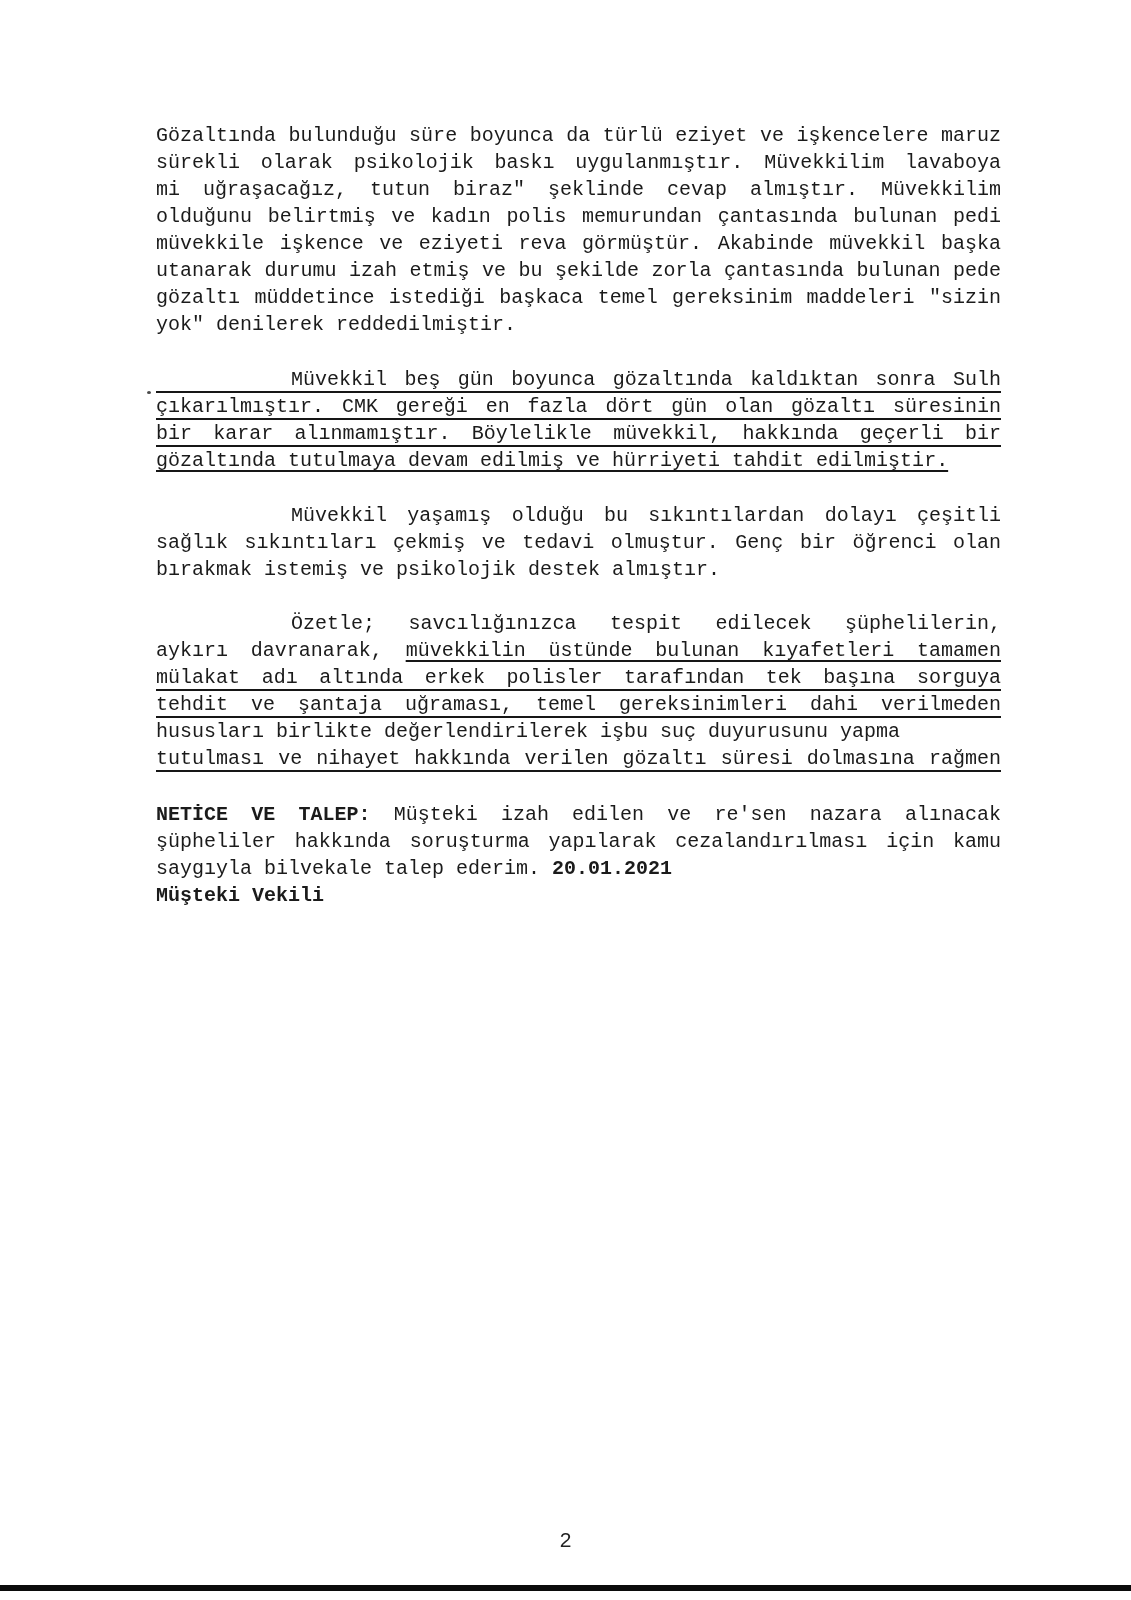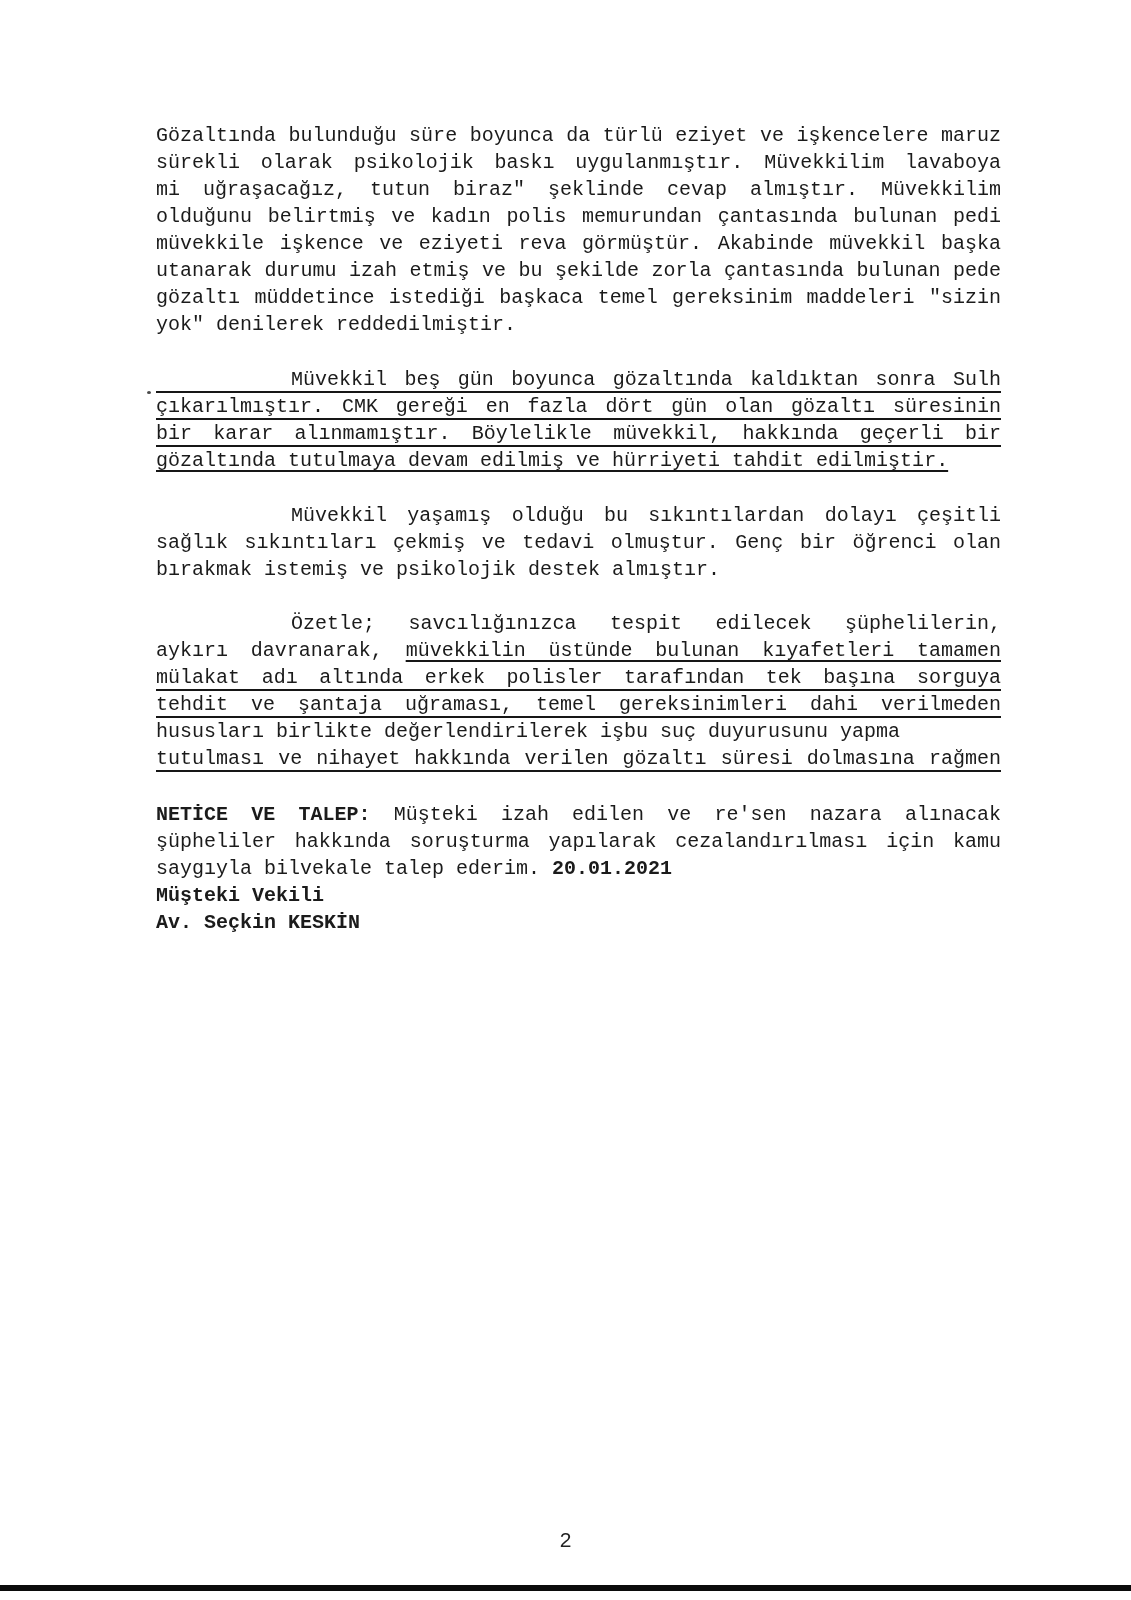--- a/index.html
+++ b/index.html
@@ -122,20 +122,19 @@
         <div class="line"><span class="">hususları birlikte değerlendirilerek işbu suç duyurusunu yapma zorunluluğu hasıl olmuştur.</span></div>
         <div class="line just ulfull"><span class="">tutulması ve nihayet hakkında verilen gözaltı süresi dolmasına rağmen gözaltında tutulması</span></div>
       </div>
     <div class="para mt29">
         <div class="line just"><span class="b">NETİCE VE TALEP: </span><span class="">Müşteki izah edilen ve re'sen nazara alınacak nedenlerden dolayı</span></div>
         <div class="line just"><span class="">şüpheliler hakkında soruşturma yapılarak cezalandırılması için kamu davası açılmasını</span></div>
         <div class="line"><span class="">saygıyla bilvekale talep ederim. </span><span class="b">20.01.2021</span></div>
       </div>
     <div class="signature">
       <div class="sig-line">Müşteki Vekili</div>
-      <div class="sig-line">Av. Seçkin KESKİN</div>
     </div>
   </div>
 
   <div class="artifact-dot"></div>
   <div class="page-number">2</div>
   <div class="scan-bar"></div>
 </div>
 
 </body></html>

